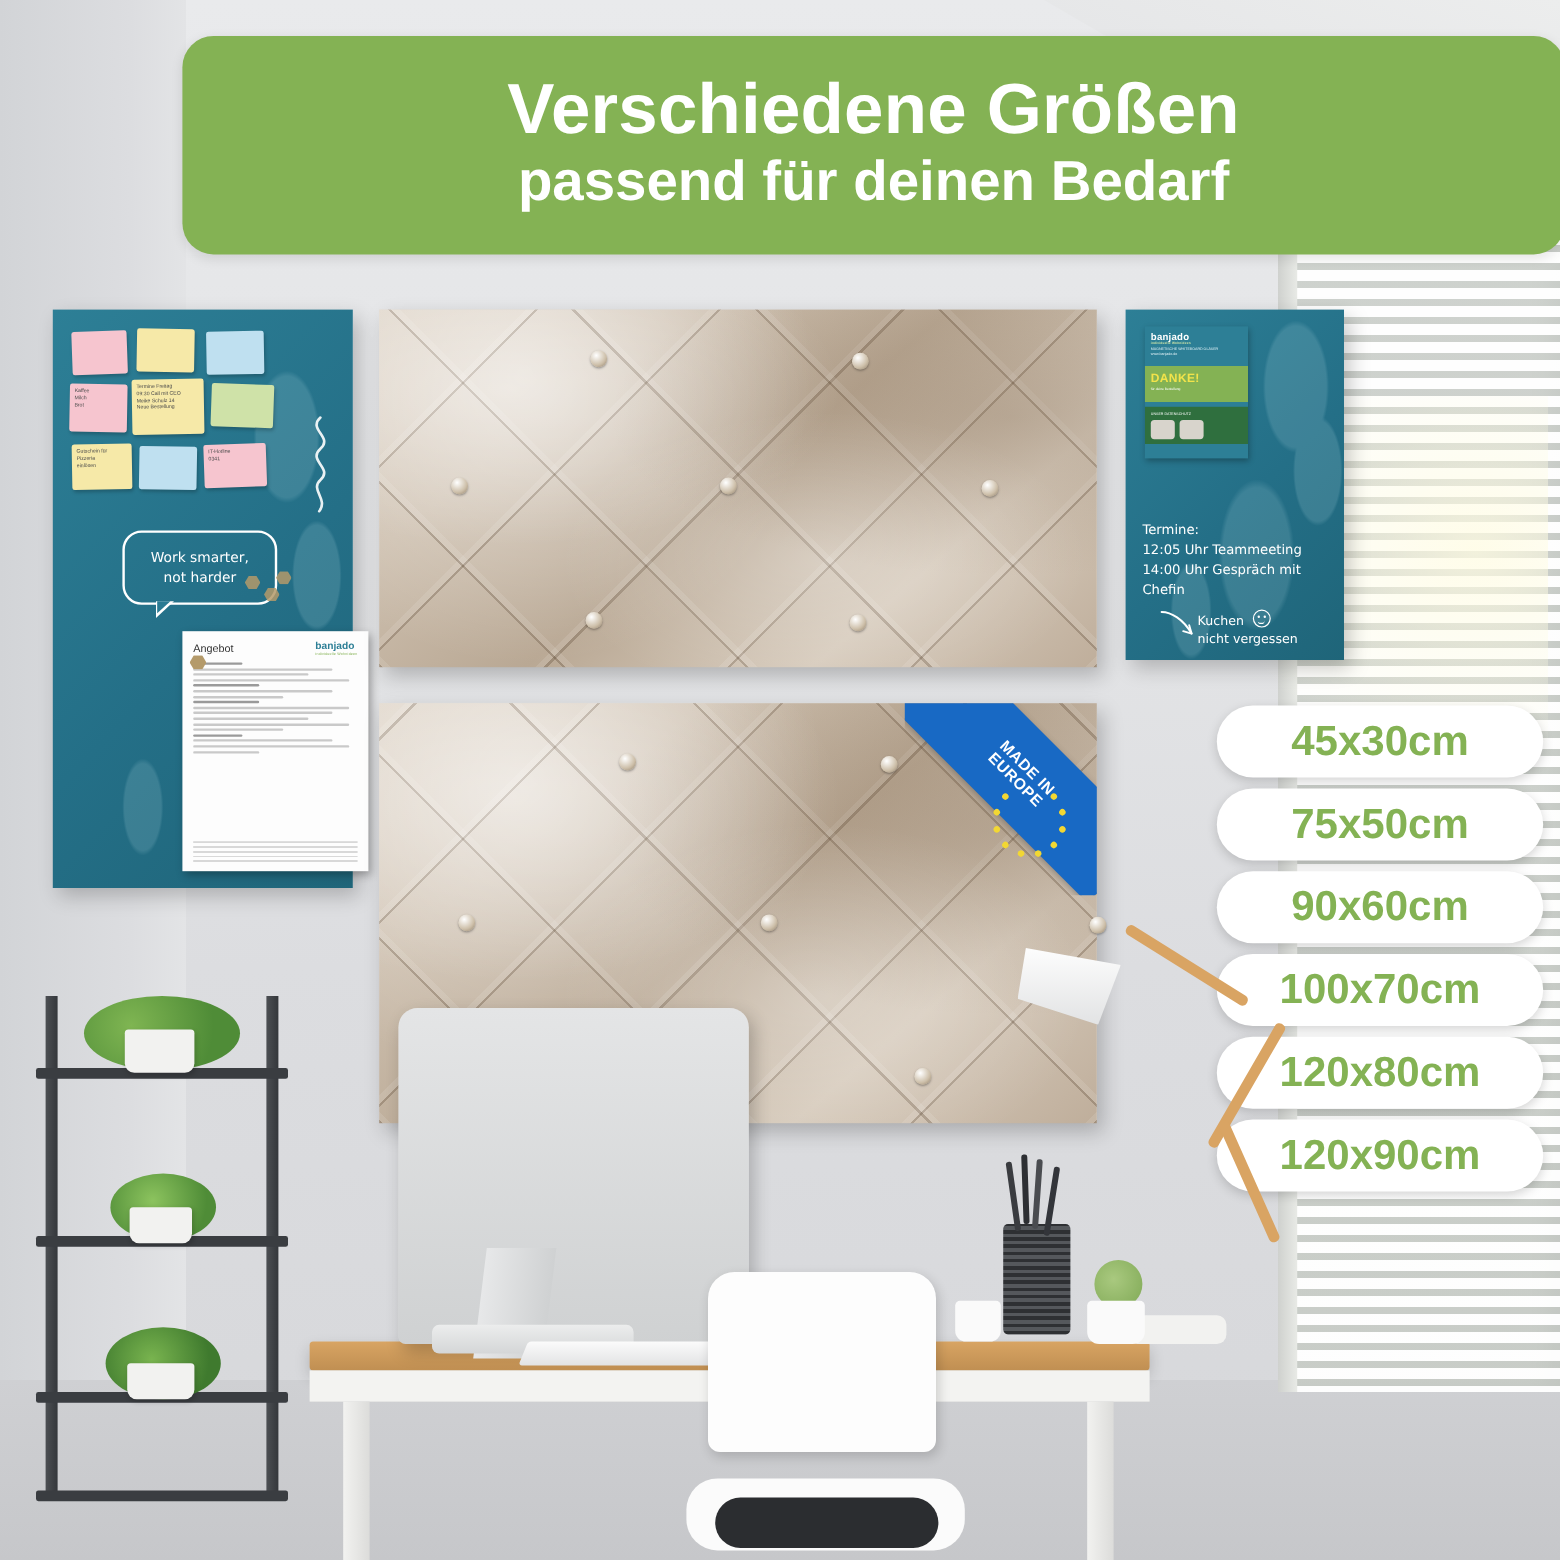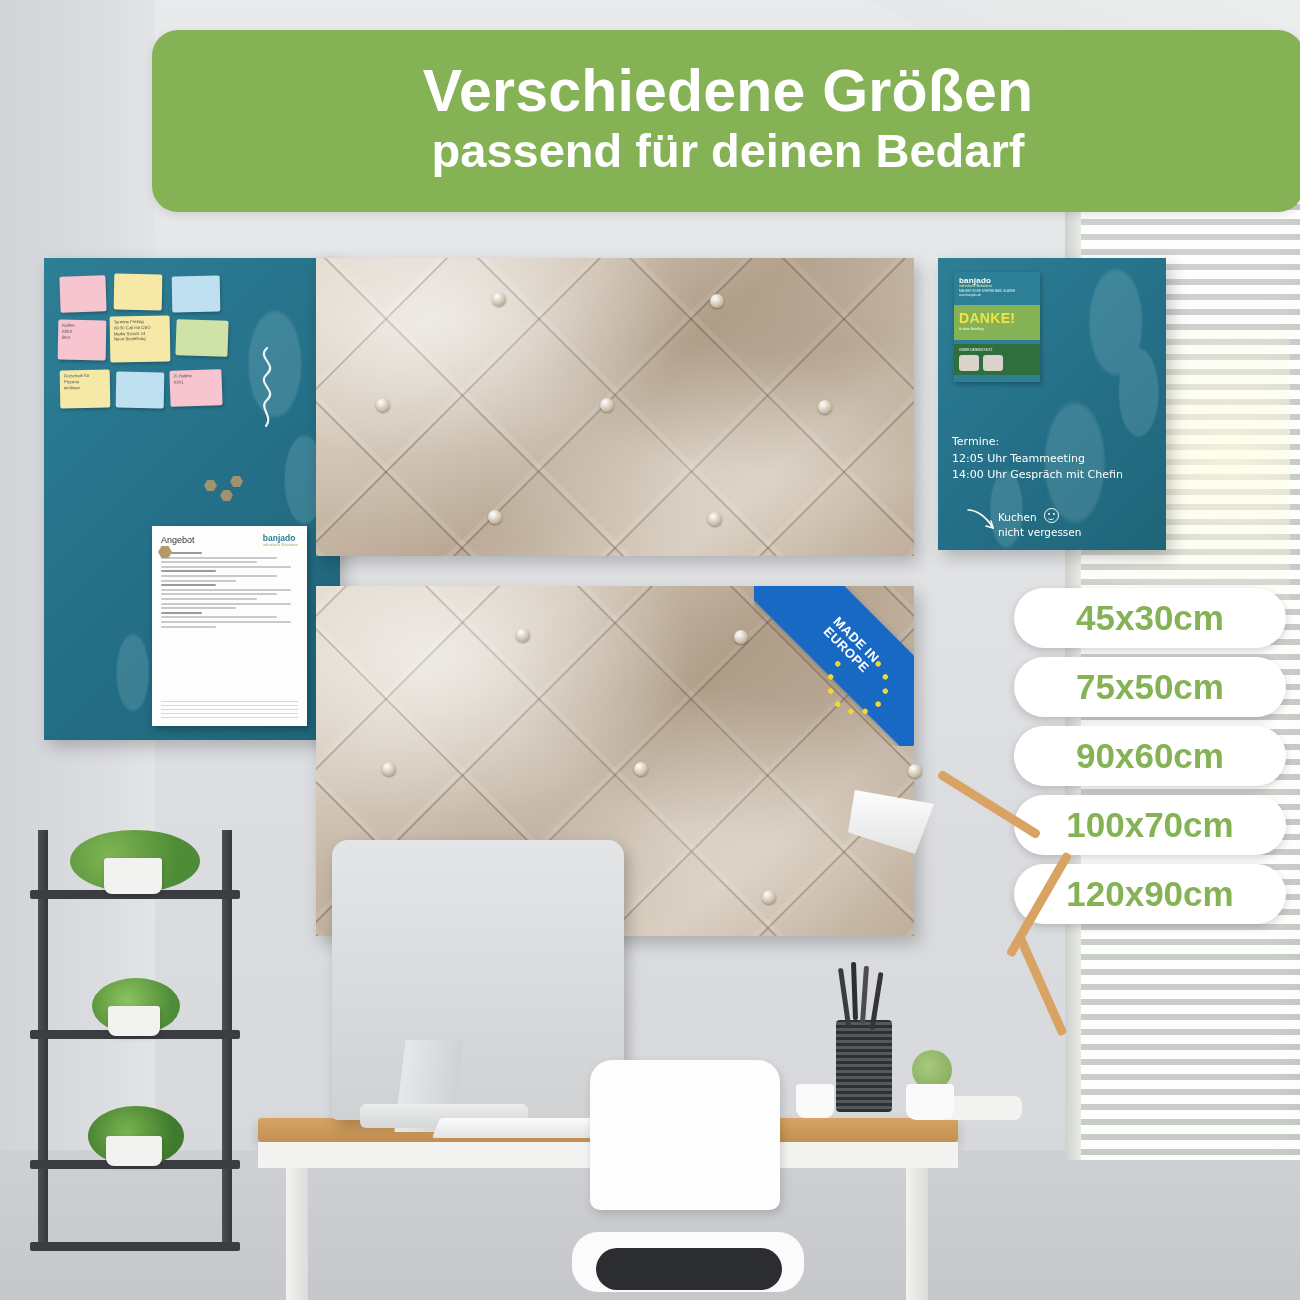--- a/index.html
+++ b/index.html
@@ -60,21 +60,21 @@
     background:#84b254;border-radius:26px;
     display:flex;flex-direction:column;align-items:center;justify-content:center;
     color:#fff;text-align:center;
     box-shadow:0 3px 10px rgba(0,0,0,.10);
   }
   .banner-line1{font-size:59px;font-weight:bold;letter-spacing:.2px;line-height:1.03;}
   .banner-line2{font-size:47px;font-weight:bold;line-height:1.25;}
 
   
   .board{position:absolute;box-shadow:5px 7px 16px rgba(0,0,0,.22);}
-  .teal{background:linear-gradient(135deg,#2d7f96 0%,#246f87 55%,#1f6579 100%);padding-left:46px;}
+  .teal{background:linear-gradient(135deg,#2d7f96 0%,#246f87 55%,#1f6579 100%);}
   .teal .leaf{
     position:absolute;inset:0;opacity:.16;
     background:
       radial-gradient(ellipse 60px 120px at 78% 22%,#bfe3ea 0 42%,transparent 46%),
       radial-gradient(ellipse 45px 100px at 88% 46%,#bfe3ea 0 42%,transparent 46%),
       radial-gradient(ellipse 70px 140px at 60% 70%,#bfe3ea 0 40%,transparent 45%),
       radial-gradient(ellipse 38px 90px at 30% 86%,#bfe3ea 0 40%,transparent 45%);
   }
 
   
@@ -180,21 +180,21 @@
   #right-board{left:938px;top:258px;width:182px;height:292px;}
   .flyer{
     position:absolute;left:16px;top:14px;width:86px;height:110px;
     background:#2d7f96;box-shadow:1px 2px 5px rgba(0,0,0,.3);overflow:hidden;
   }
   .flyer-top{background:#2d7f96;padding:4px 5px;color:#fff;}
   .flyer-logo{font-size:8px;font-weight:bold;letter-spacing:.2px;}
   .flyer-logo small{display:block;font-size:2.6px;color:#cfe6a8;}
   .flyer-sub{font-size:3px;color:#dff0f5;margin-top:2px;line-height:1.3;}
   .flyer-green{background:#84b254;margin-top:3px;padding:5px 5px 8px;}
-  .flyer-danke{font-size:14px;font-weight:bold;color:#f2e34a;letter-spacing:.3px;}
+  .flyer-danke{font-size:10px;font-weight:bold;color:#f2e34a;letter-spacing:.3px;}
   .flyer-txt{font-size:2.8px;color:#fff;line-height:1.35;margin-top:2px;}
   .flyer-dark{background:#2f6f3e;margin-top:4px;padding:4px 5px;}
   .flyer-dark .t{font-size:3px;color:#fff;}
   .pets{display:flex;gap:4px;margin-top:3px;}
   .pet{width:20px;height:16px;border-radius:3px;background:#d8d4cc;}
   .board-note{
     position:absolute;left:14px;top:176px;color:#fff;font-size:11px;line-height:1.5;
     font-family:"DejaVu Sans", sans-serif;
   }
   .board-note .hdr{font-size:11px;}
@@ -319,20 +319,24 @@
 Pizzeria
 einlösen</div>
   <div class="note blue" style="left: 72px; top: 114px; width: 40px; height: 30px; transform: rotate(1deg); white-space: pre-line;"></div>
   <div class="note pink" style="left: 126px; top: 112px; width: 44px; height: 30px; transform: rotate(-2deg); white-space: pre-line;">IT-Hotline
 0341</div>
 
   <svg class="squiggle" viewBox="0 0 26 82">
     <path d="M13 2 C2 12,24 18,13 28 C2 38,24 44,13 54 C4 62,20 70,12 80" fill="none" stroke="#ffffff" stroke-width="2.2" stroke-linecap="round"></path>
   </svg>
 
+  <div class="bubble">
+    <span style="white-space: pre-line;">Work smarter,
+not harder</span>
+  </div>
 
   <div class="hex" style="left:160px;top:222px;"></div>
   <div class="hex" style="left:176px;top:232px;"></div>
   <div class="hex" style="left:186px;top:218px;"></div>
 
   <div class="paper">
     <div class="paper-hex"></div>
     <div class="paper-head">
       <div class="paper-title">Angebot</div>
       <div class="paper-logo">
@@ -453,20 +457,21 @@
     </div>
     <div>nicht vergessen</div>
   </div>
 </div>
 
 <div class="pills">
   <div class="pill">45x30cm</div>
   <div class="pill">75x50cm</div>
   <div class="pill">90x60cm</div>
   <div class="pill">100x70cm</div>
+  <div class="pill">120x80cm</div>
   <div class="pill">120x90cm</div>
 </div>
 
 <div class="shelf">
   <div class="shelf-post" style="left:8px;"></div>
   <div class="shelf-post" style="left:192px;"></div>
   <div class="shelf-board" style="top:60px;"></div>
   <div class="shelf-board" style="top:200px;"></div>
   <div class="shelf-board" style="top:330px;"></div>
   <div class="shelf-board" style="top:412px;"></div>

